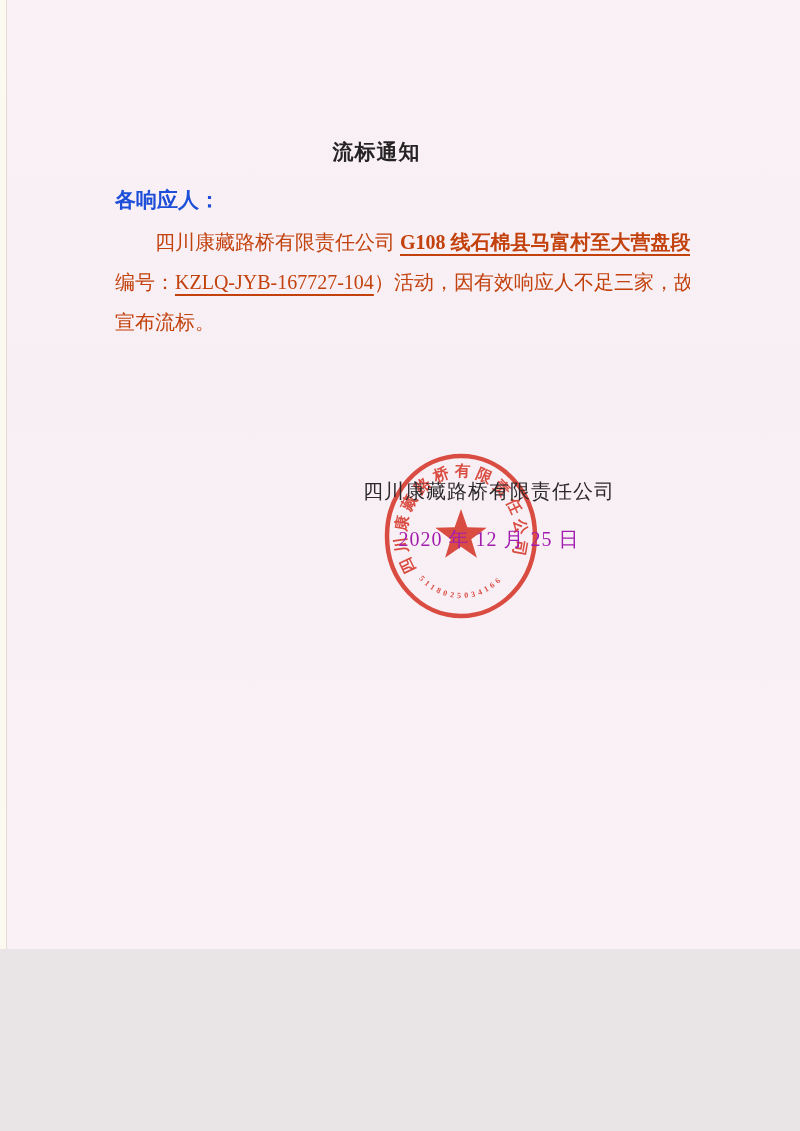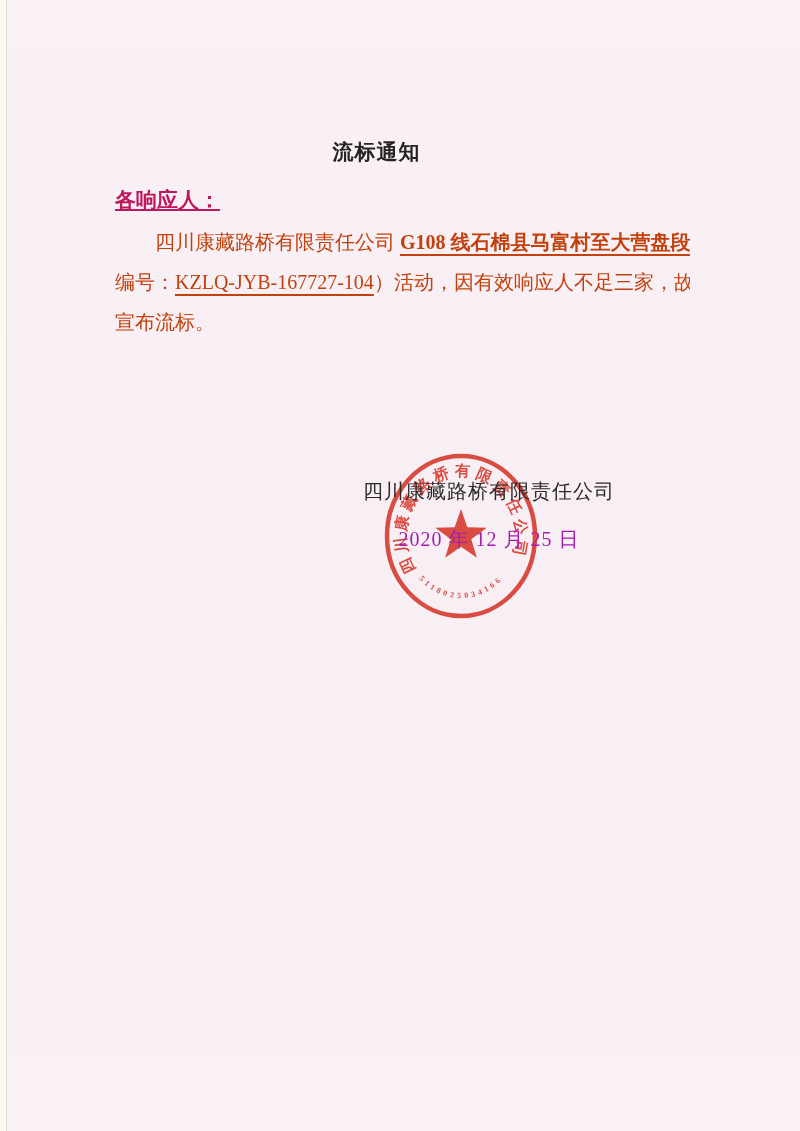--- a/index.html
+++ b/index.html
@@ -4,21 +4,21 @@
 <style>
   * { margin: 0; padding: 0; box-sizing: border-box; }
   html, body { width: 800px; }
   body {
     font-family: "Liberation Serif", "DejaVu Serif", serif;
     background: #e9e4e6;
   }
   .scan-page {
     position: relative;
     width: 800px;
-    height: 1131px;
+    height: 949px;
     background: #f8eff5;
     overflow: hidden;
   }
   
   .scan-edge {
     position: absolute;
     left: 0; top: 0; bottom: 0;
     width: 7px;
     background: #fcf9f0;
     border-right: 1px solid #e3dcd6;
@@ -47,22 +47,21 @@
     font-weight: bold;
     letter-spacing: 1px;
     color: #262325;
   }
   .salutation {
     position: absolute;
     top: 186px;
     left: 0;
     font-size: 21px;
     font-weight: bold;
-    color: #be185d;
-    text-decoration: underline;
+    color: #1d4ed8;
   }
   .body-lines {
     position: absolute;
     top: 222px;
     left: 0;
     width: 575px;
     font-size: 20px;
     color: #c2410c;
   }
   .body-line {

